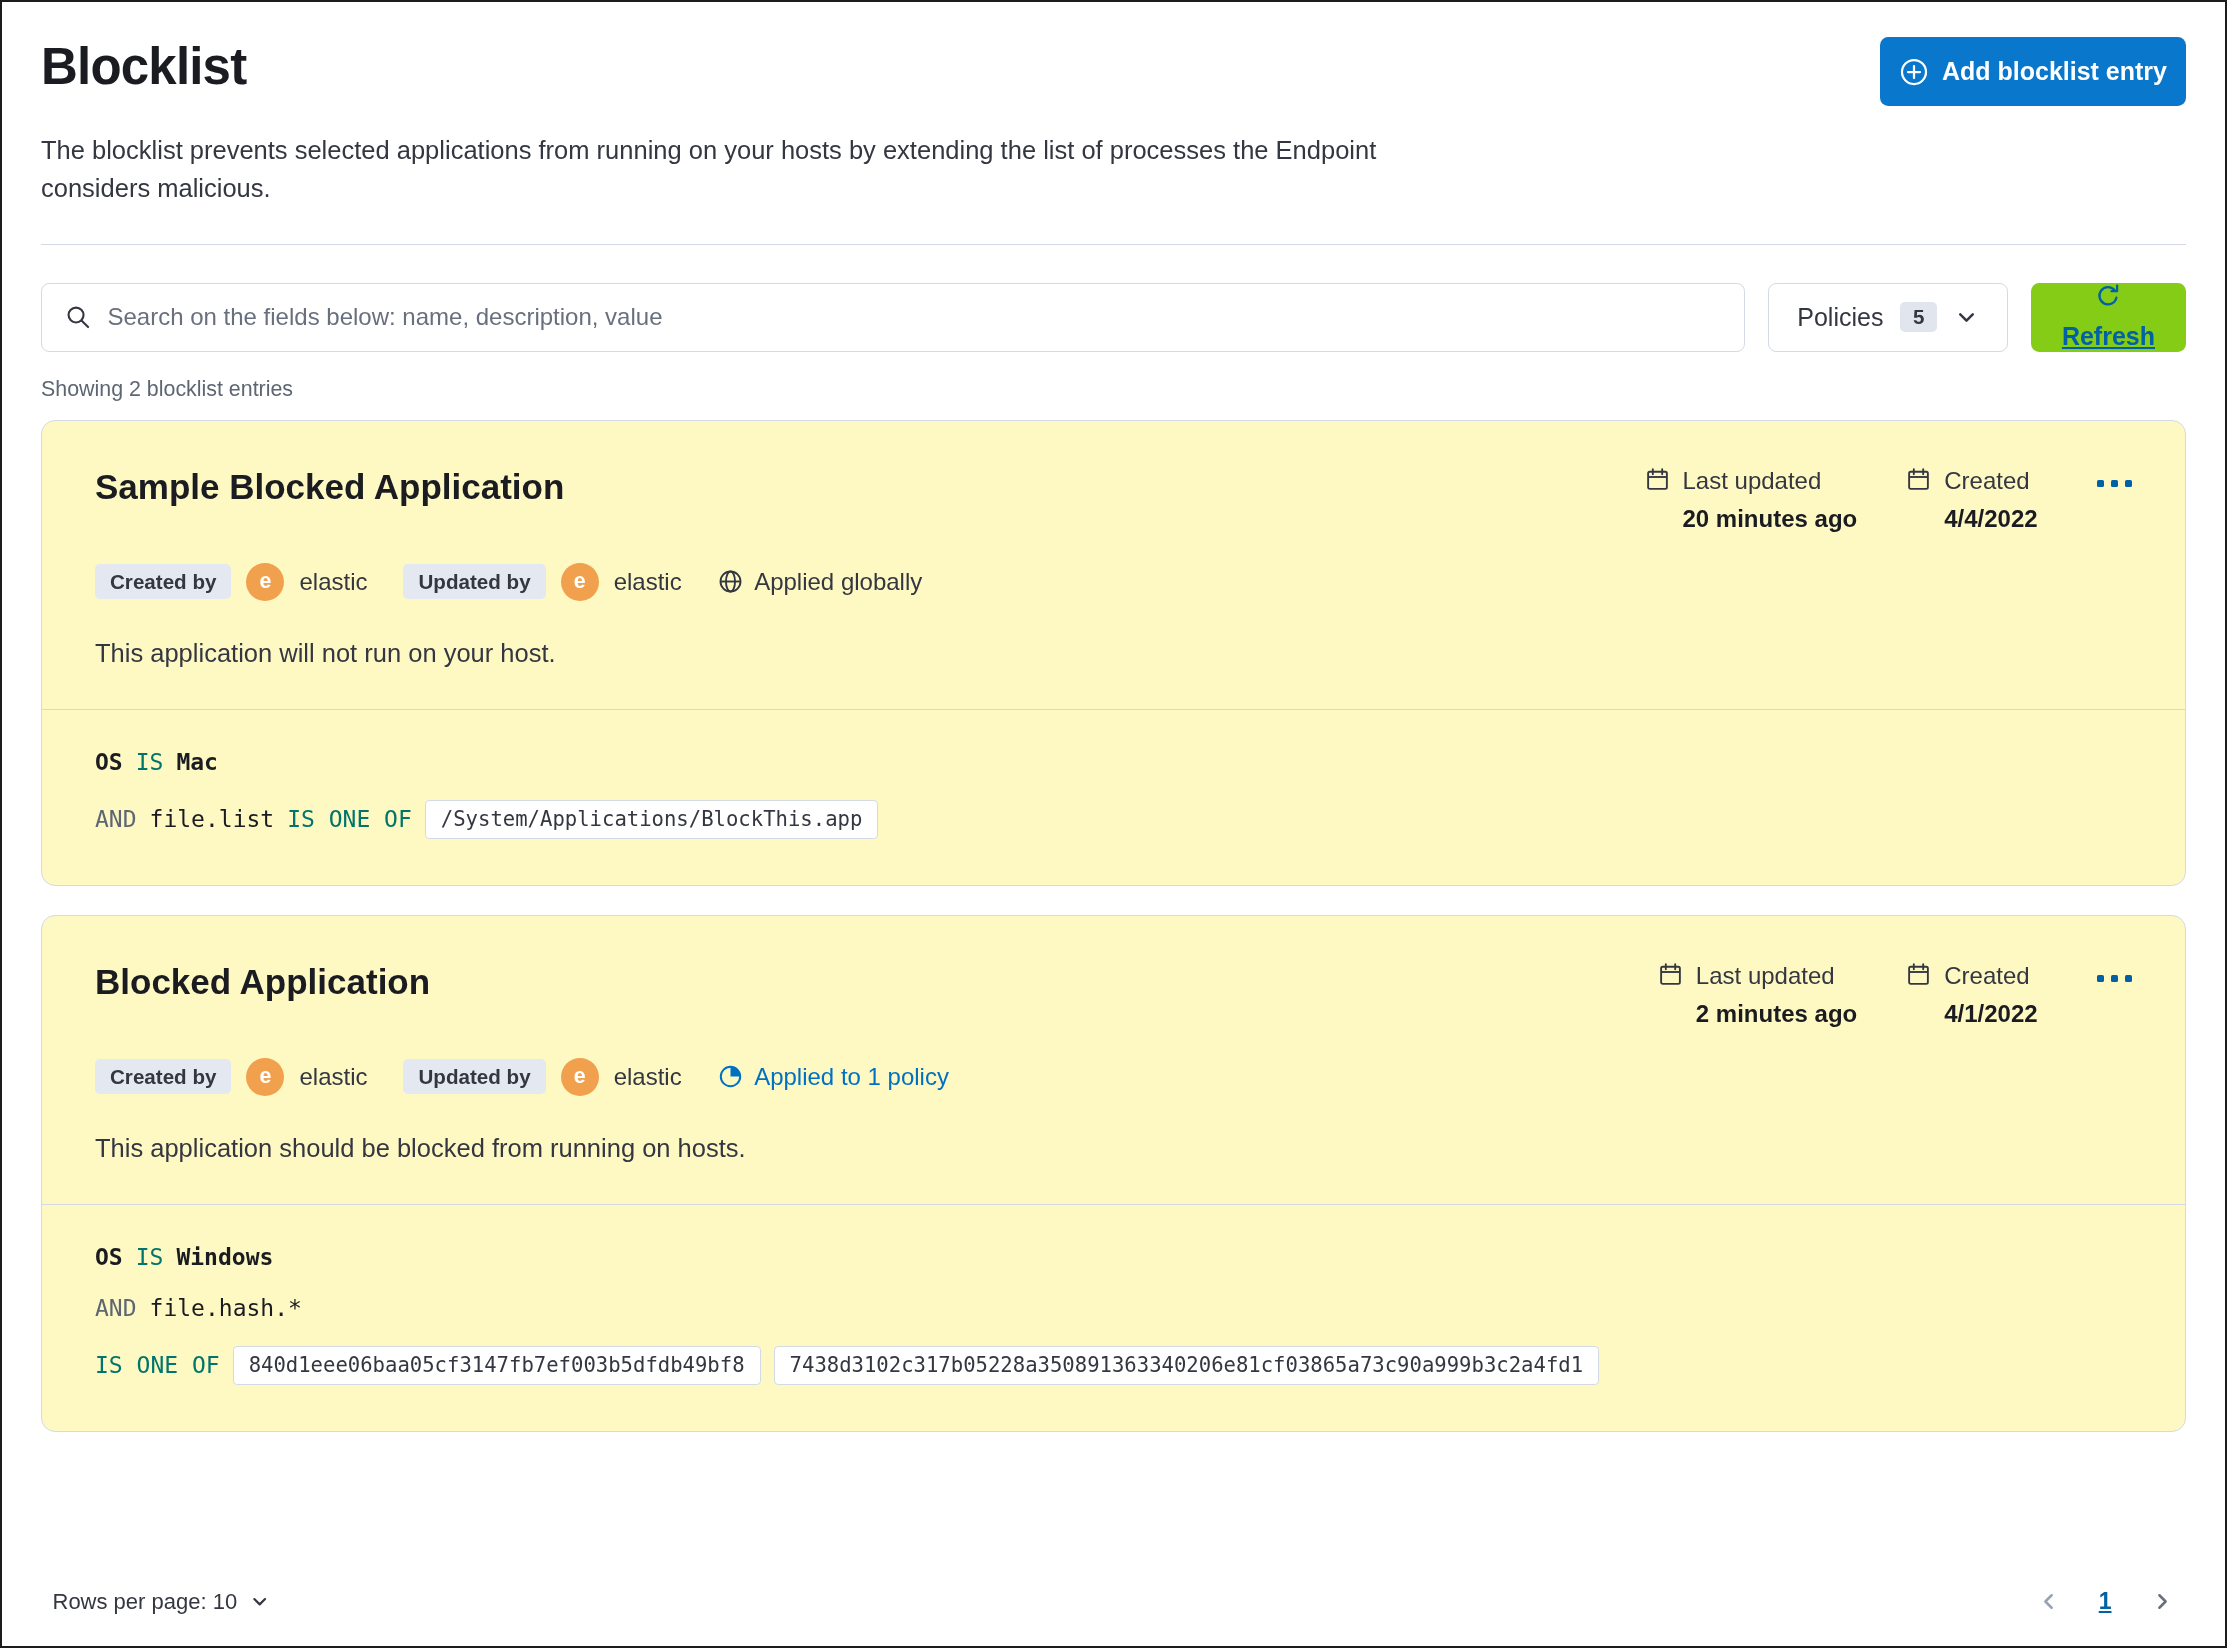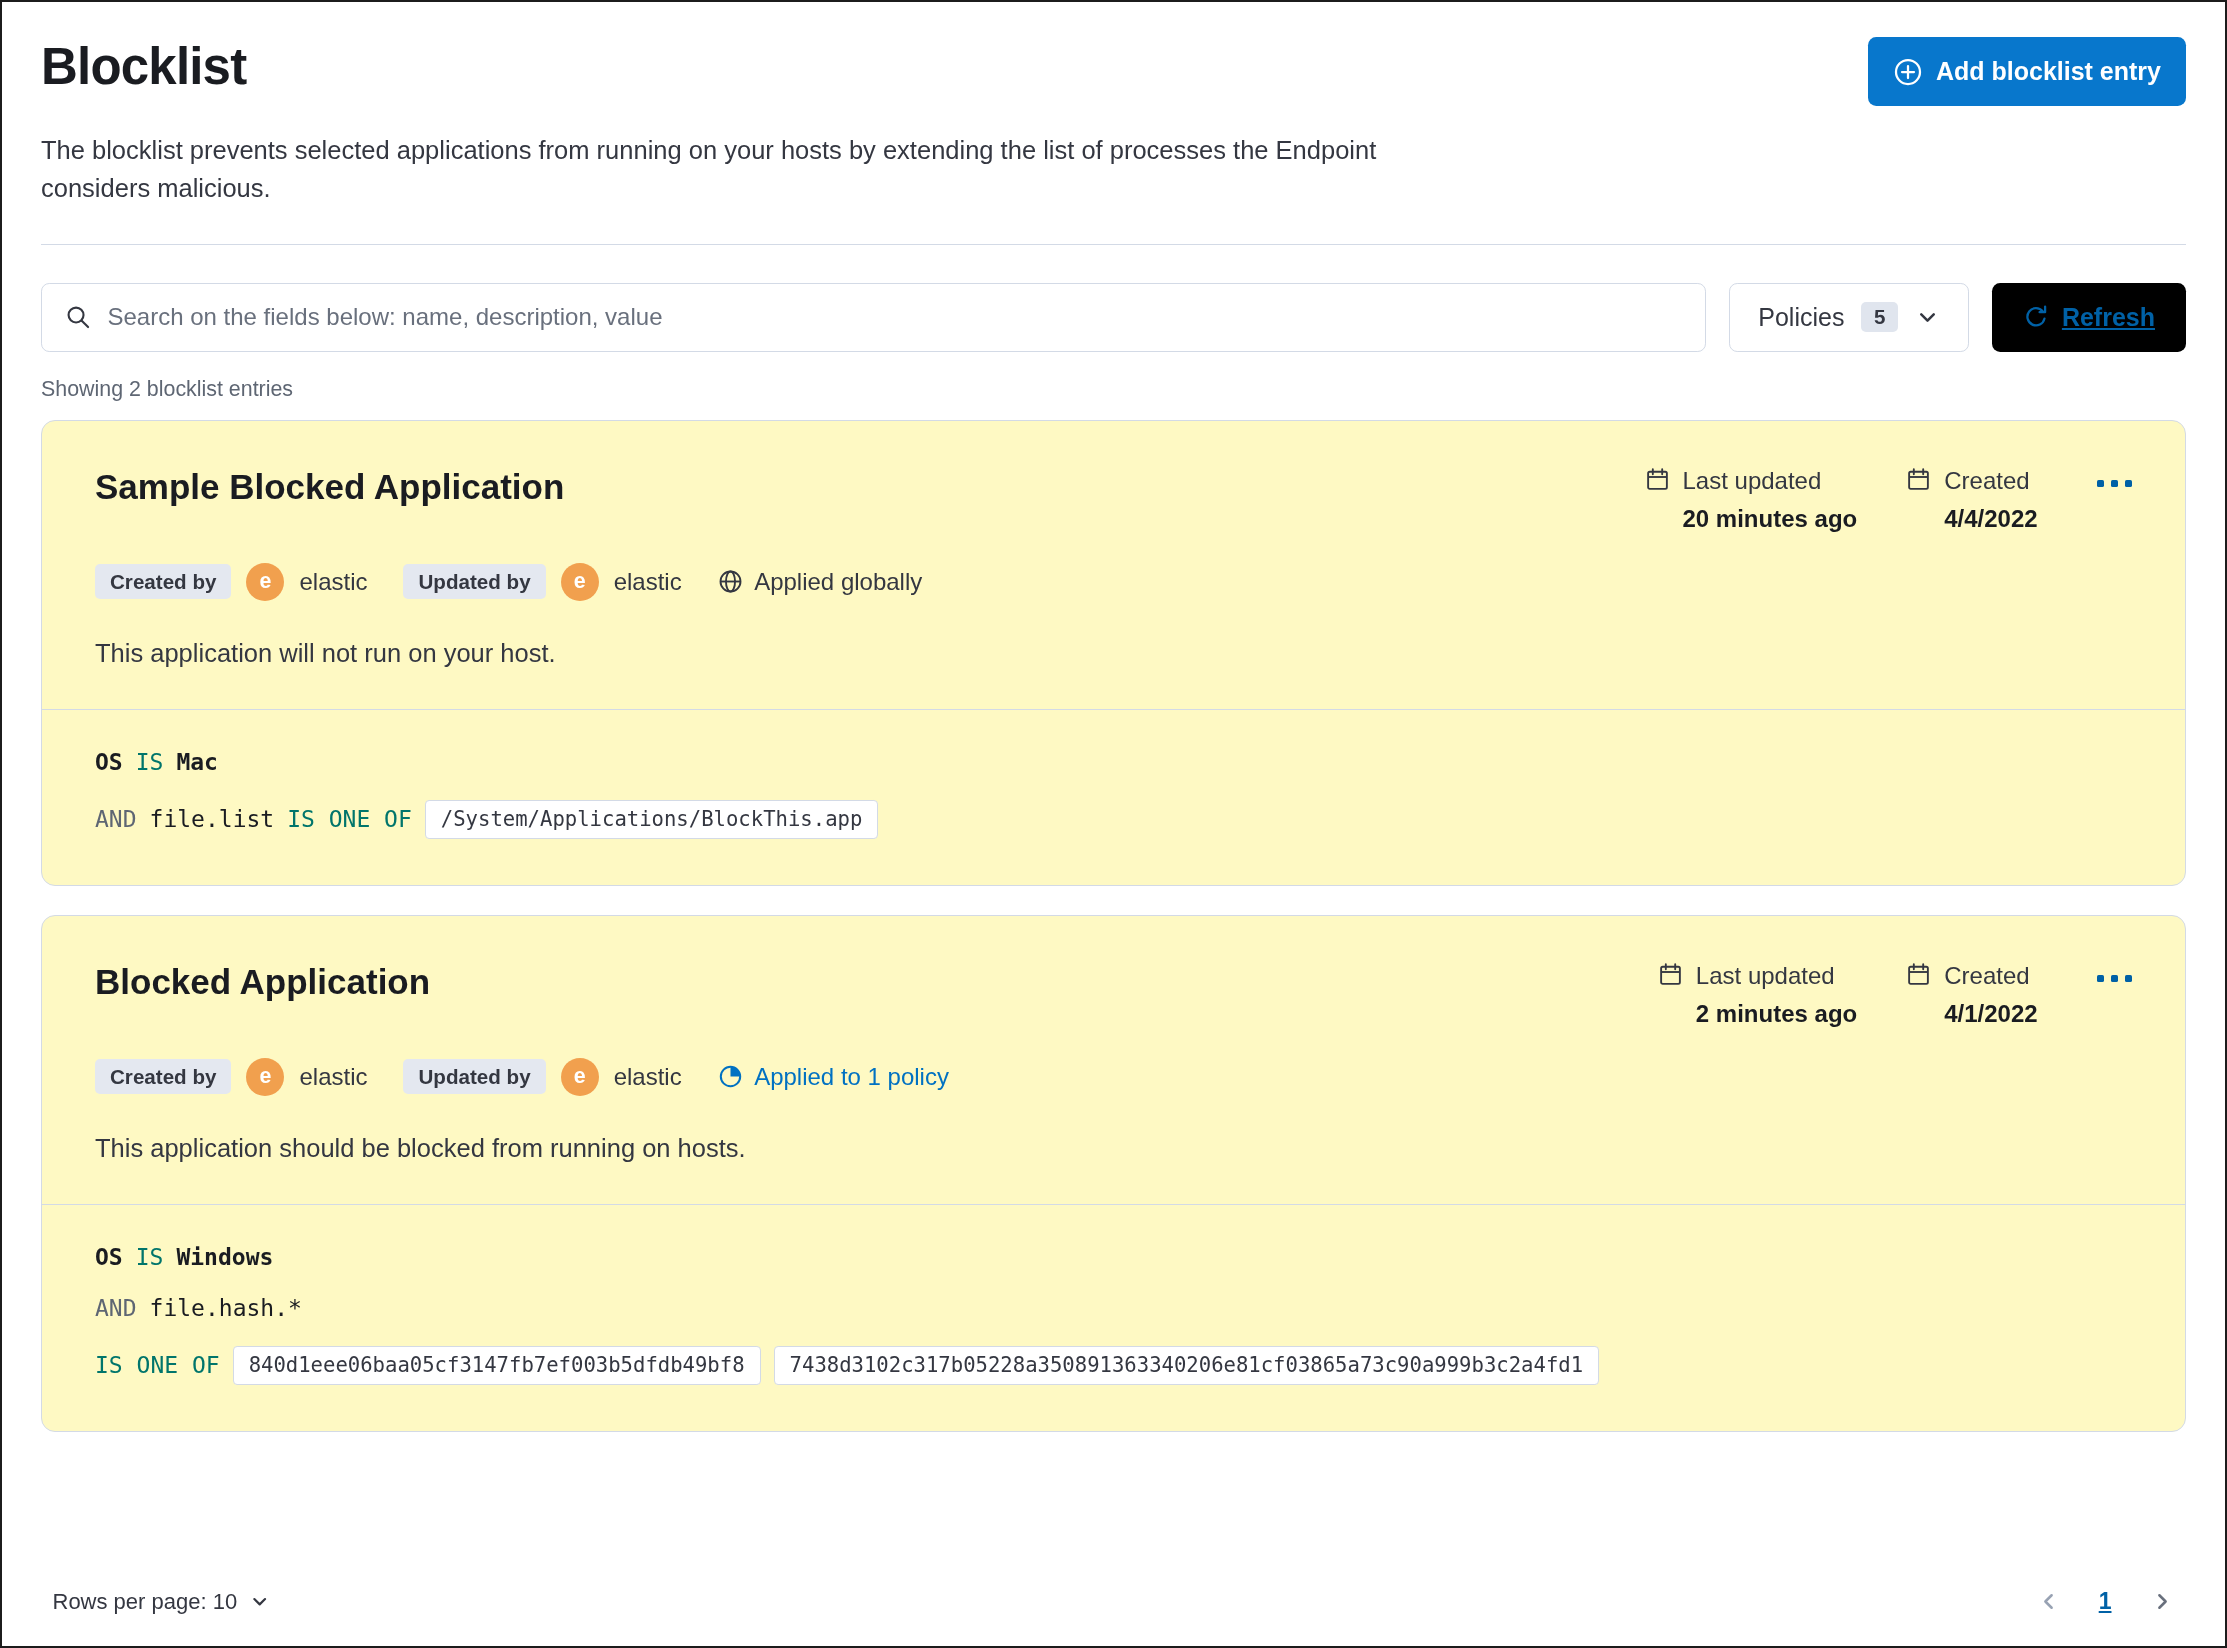--- a/index.html
+++ b/index.html
@@ -19,21 +19,21 @@
   }
 
   
   .header-row { display:flex; justify-content:space-between; align-items:flex-start; }
   .page-title { font-size:51px; font-weight:800; color:#1a1c21; letter-spacing:-0.8px; }
   .btn-primary {
     display:flex; align-items:center; gap:13px;
     background:#0877cc; color:#fff;
     font-family:inherit; font-size:25px; font-weight:700;
     border:none; border-radius:8.2px;
-    height:69px; padding:0 25px; cursor:pointer;
+    height:69px; padding:0 19px; cursor:pointer;
   }
   .page-desc { margin-top:25px; font-size:25.5px; line-height:1.5; color:#343741; max-width:1382px; }
   .page-divider { border:none; border-top:1.6px solid #d3dae6; margin:36px 0 38px; }
 
   
   .toolbar { display:flex; align-items:center; gap:23px; }
   .search-box {
     flex:1; display:flex; align-items:center; gap:16.5px;
     height:69px; padding:0 23px;
     border:1.6px solid #d3dae6; border-radius:8.2px; background:#fff;
@@ -49,22 +49,22 @@
     background:#fff; border:1.6px solid #d3dae6; border-radius:8.2px;
     font-family:inherit; font-size:25px; color:#343741; cursor:pointer;
   }
   .count-badge {
     background:#e0e5ee; color:#343741;
     border-radius:5px; padding:3.3px 13px; font-size:20.6px; font-weight:600;
   }
   .refresh-btn {
     display:flex; align-items:center; gap:13px;
     height:69px; padding:0 31px;
-    background:#000000; border:none; border-radius:8.2px;
-    font-family:inherit; font-size:25px; font-weight:700; color:#0061a6; cursor:pointer;
+    background:#84cc16; border:none; border-radius:8.2px;
+    font-family:inherit; font-size:25px; font-weight:700; color:#0061a6; cursor:pointer;flex-direction:column;
   }
   .refresh-btn .lbl { text-decoration:underline; }
 
   .showing-text { margin:25px 0 18px; font-size:21.4px; color:#5e6673; }
 
   
   .card {
     border:1.6px solid #d3dae6; border-radius:14px; background:#fef9c3;
     margin-bottom:29px;
   }

